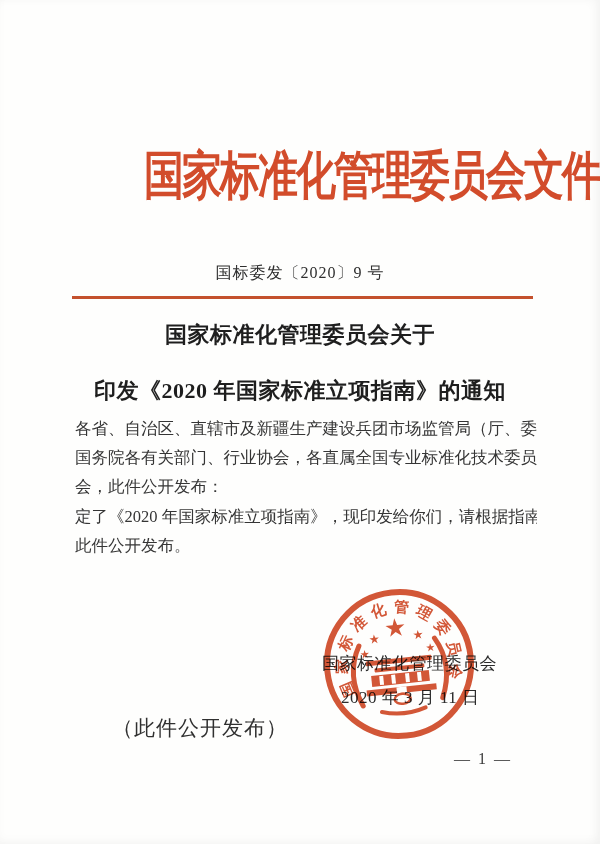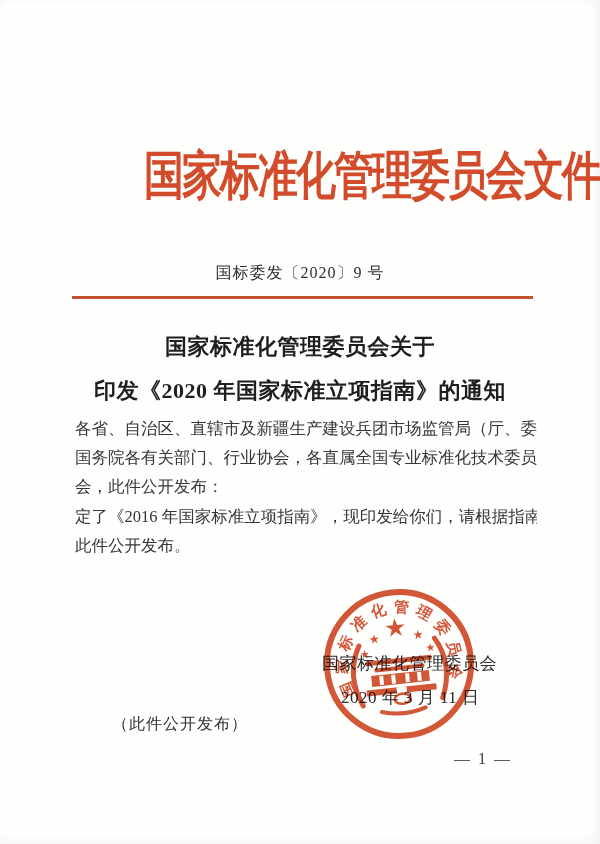--- a/index.html
+++ b/index.html
@@ -20,30 +20,30 @@
   .header-title{position:absolute;top:148px;left:0;width:100%;text-align:right;white-space:nowrap;}
   .header-title span{
     display:inline-block;font-size:40px;font-weight:900;color:var(--header-red);
     letter-spacing:-2px;transform:scaleY(1.30);transform-origin:center center;
   }
   .doc-number{position:absolute;top:263px;left:0;width:100%;text-align:center;
     font-size:16px;color:#2e2e2e;letter-spacing:1px;white-space:nowrap;}
   .red-rule{position:absolute;top:296px;left:72px;width:461px;height:3px;background:var(--rule-red);}
   .notice-title{position:absolute;left:0;width:100%;text-align:center;font-weight:bold;
     color:var(--title-black);font-size:22px;letter-spacing:0.5px;white-space:nowrap;}
-  .t1{top:332px;} .t2{top:355px;margin-top:21px;}
+  .t1{top:320px;} .t2{top:355px;margin-top:21px;}
   .text-block{position:absolute;left:75px;width:462px;font-size:16.5px;color:#353535;}
   .line{height:29px;line-height:29px;white-space:nowrap;overflow:hidden;}
   .just{text-align:justify;text-align-last:justify;}
   .recipients{top:414px;}
   .para{top:502px;}
   .indent{padding-left:27px;}
   .signature{position:absolute;top:652px;left:322px;font-size:17px;color:#2c2c2c;letter-spacing:0.5px;white-space:nowrap;}
   .date{position:absolute;top:686px;left:341px;font-size:17px;color:#2c2c2c;letter-spacing:0.5px;white-space:nowrap;}
-  .publish-note{position:absolute;top:714px;left:112px;font-size:16px;color:#303030;letter-spacing:1px;white-space:nowrap;}
+  .publish-note{position:absolute;top:714px;left:112px;font-size:21px;color:#303030;letter-spacing:1px;white-space:nowrap;}
   .page-number{position:absolute;top:750px;right:88px;font-size:16px;color:#3c3c3c;letter-spacing:2px;white-space:nowrap;}
   .seal{
     position:absolute;left:319px;top:584px;width:160px;height:160px;
     transform:rotate(-6deg);mix-blend-mode:multiply;opacity:0.92;
   }
   .seal-fill{fill:var(--seal-red);}
   .seal-stroke{stroke:var(--seal-red);fill:none;}
   .seal-ring-text{fill:var(--seal-red);font-size:15px;font-weight:bold;letter-spacing:6.5px;
     font-family:"Liberation Serif","DejaVu Serif",serif;}
   .white-cut{fill:#ffffff;}
@@ -64,21 +64,21 @@
   <div class="notice-title t1">国家标准化管理委员会关于</div>
   <div class="notice-title t2">印发《2020 年国家标准立项指南》的通知</div>
 
   <div class="text-block recipients">
     <div class="line just">各省、自治区、直辖市及新疆生产建设兵团市场监管局（厅、委），</div>
     <div class="line just">国务院各有关部门、行业协会，各直属全国专业标准化技术委员</div>
     <div class="line">会，此件公开发布：</div>
   </div>
 
   <div class="text-block para">
-    <div class="line just">定了《2016 年国家标准立项指南》，现印发给你们，请根据指南</div>
+    <div class="line just">定了《2020 年国家标准立项指南》，现印发给你们，请根据指南</div>
     <div class="line">此件公开发布。</div>
   </div>
 
   <div class="signature">国家标准化管理委员会</div>
   <div class="date">2020 年 3 月 11 日</div>
 
   <svg class="seal" viewBox="0 0 160 160" aria-hidden="true">
     <defs>
       <path id="star5" d="M0,-1 L0.2245,-0.309 L0.951,-0.309 L0.3633,0.118 L0.5878,0.809 L0,0.382 L-0.5878,0.809 L-0.3633,0.118 L-0.951,-0.309 L-0.2245,-0.309 Z"></path>
       <path id="ringTextPath" d="M 32.9 102.0 A 52 52 0 1 1 127.1 102.0" fill="none"></path>

